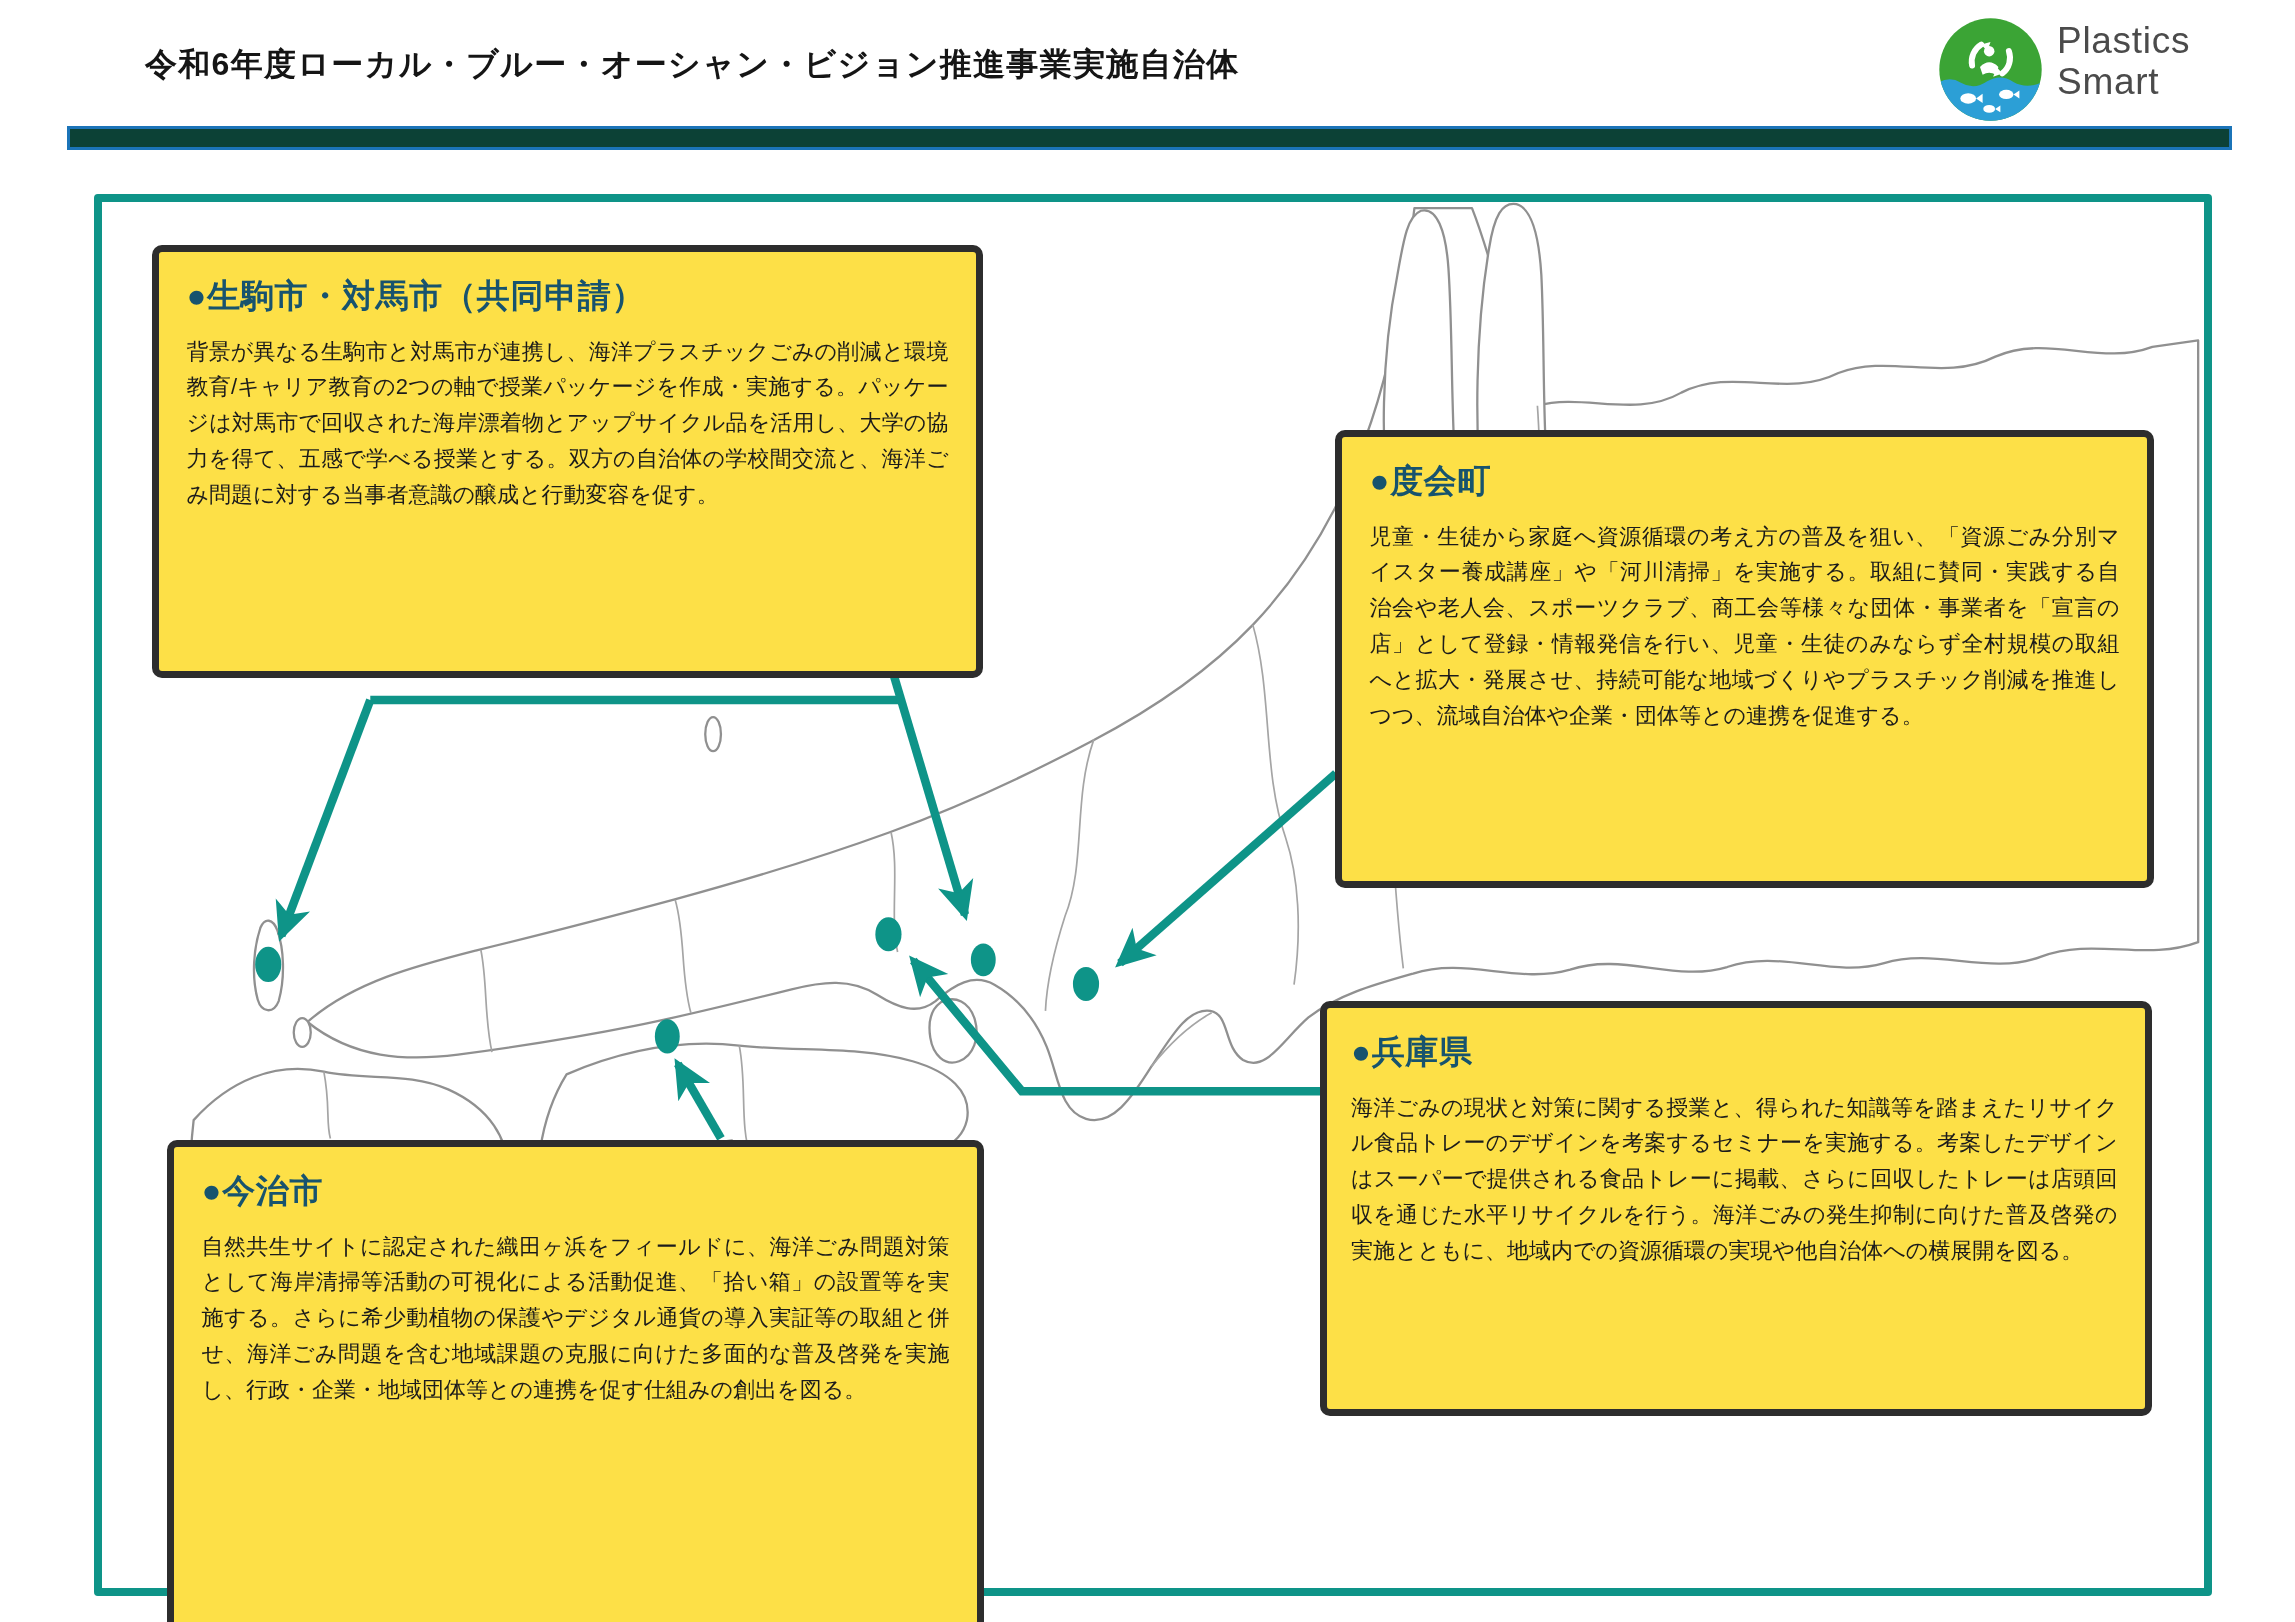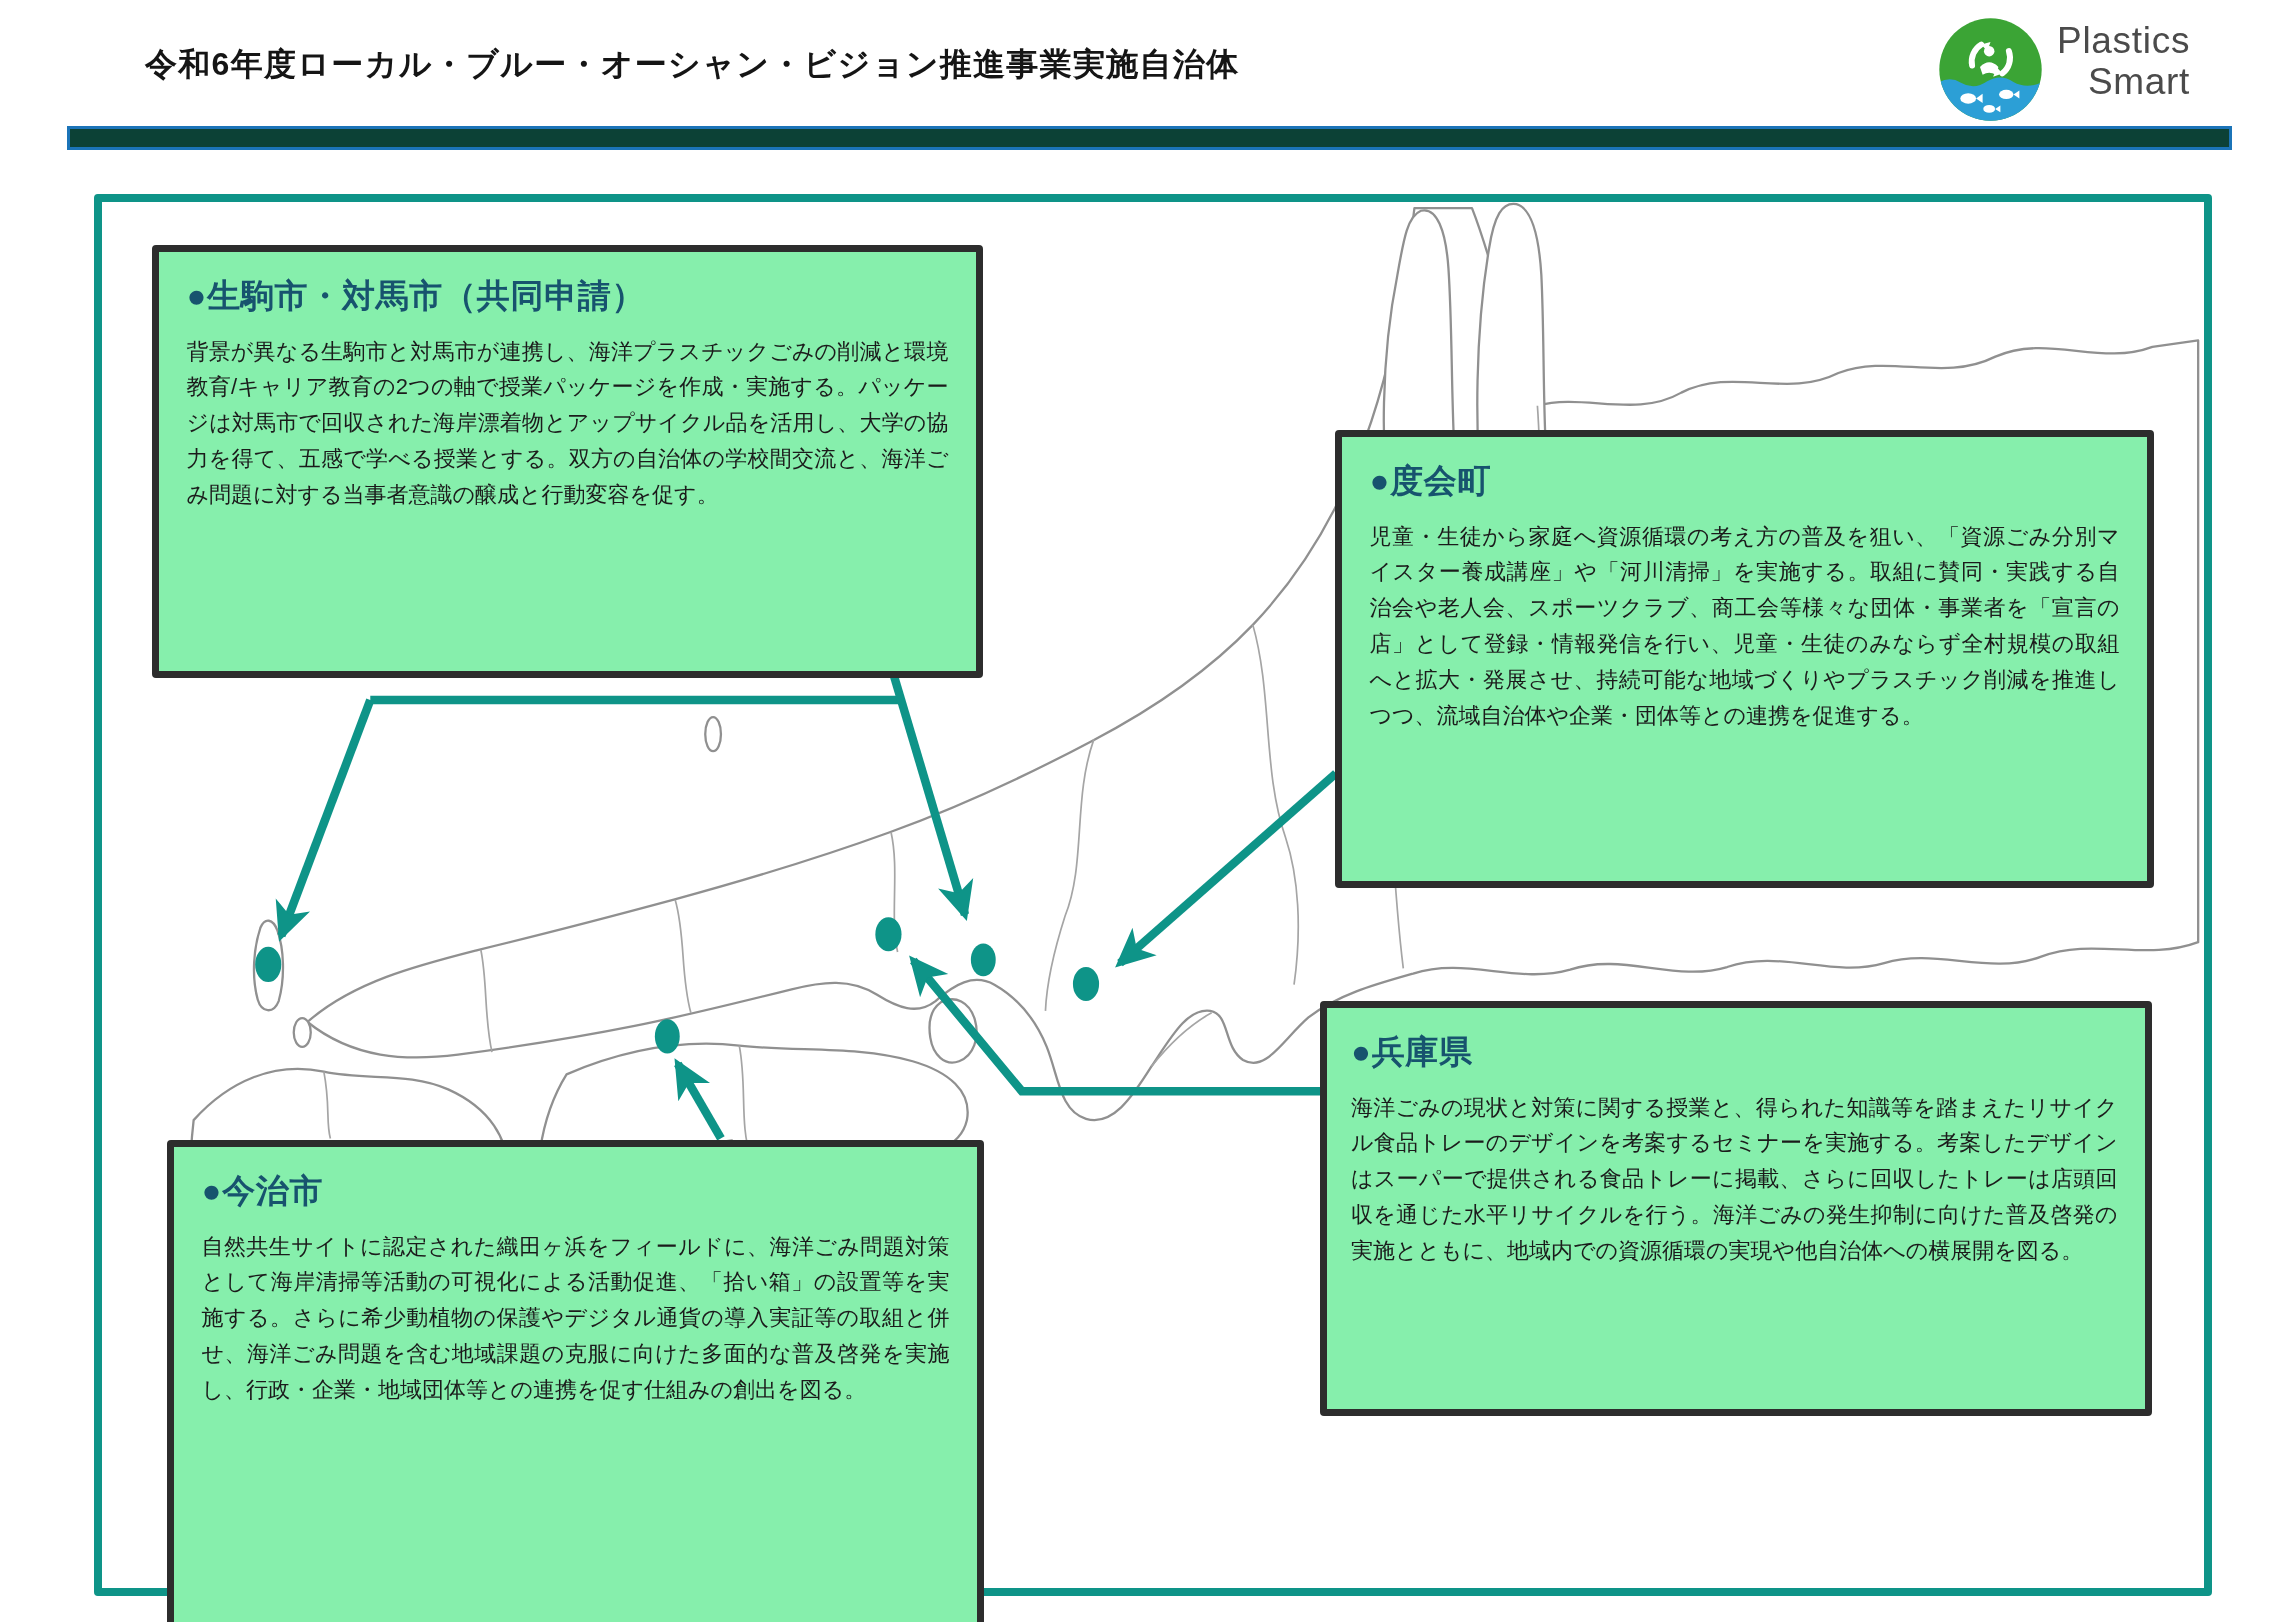--- a/index.html
+++ b/index.html
@@ -12,30 +12,30 @@
     font-size:32px;font-weight:700;color:#151515;letter-spacing:1.3px;white-space:nowrap;
   }
   .title-rule{
     position:absolute;left:67px;top:126px;width:2165px;height:23.6px;
     background:#0c4136;border:3.3px solid #1b74b8;box-sizing:border-box;
   }
   .logo{position:absolute;left:1938px;top:14.4px;width:340px;height:115px;}
   .logo-mark{position:absolute;left:0;top:2.6px;width:105px;height:105px;}
   .logo-text{
     position:absolute;left:119px;top:5.2px;font-size:37px;line-height:41px;
-    color:#4b4b4b;font-weight:400;letter-spacing:0.7px;text-align:right;
+    color:#4b4b4b;font-weight:400;letter-spacing:0.7px;
   }
   .frame{
     position:absolute;left:94px;top:194px;width:2118px;height:1402px;
     border:8.5px solid #0e9488;border-radius:3.9px;box-sizing:border-box;z-index:2;
     pointer-events:none;
   }
   .map-svg{position:absolute;left:0;top:0;width:2295px;height:1622px;z-index:1;}
   .callout{
-    position:absolute;background:#86efac;border:7.2px solid #2d2d2d;border-radius:4px;
+    position:absolute;background:#fde047;border:7.2px solid #2d2d2d;border-radius:10px;
     box-sizing:border-box;padding:17px 27.5px 13px 27.5px;z-index:3;
   }
   .callout-heading{
     font-size:33px;font-weight:700;color:#17536e;letter-spacing:0.7px;margin:5.2px 0 14.4px 0;
   }
   .callout-body{
     font-size:22px;line-height:1.63;color:#1b1b1b;text-align:justify;
   }
   .box-ikoma   {left:152px; top:245px;  width:831px;height:433px;}
   .box-watarai {left:1335px;top:386px;  width:819px;height:458px;margin-top:44px;}

